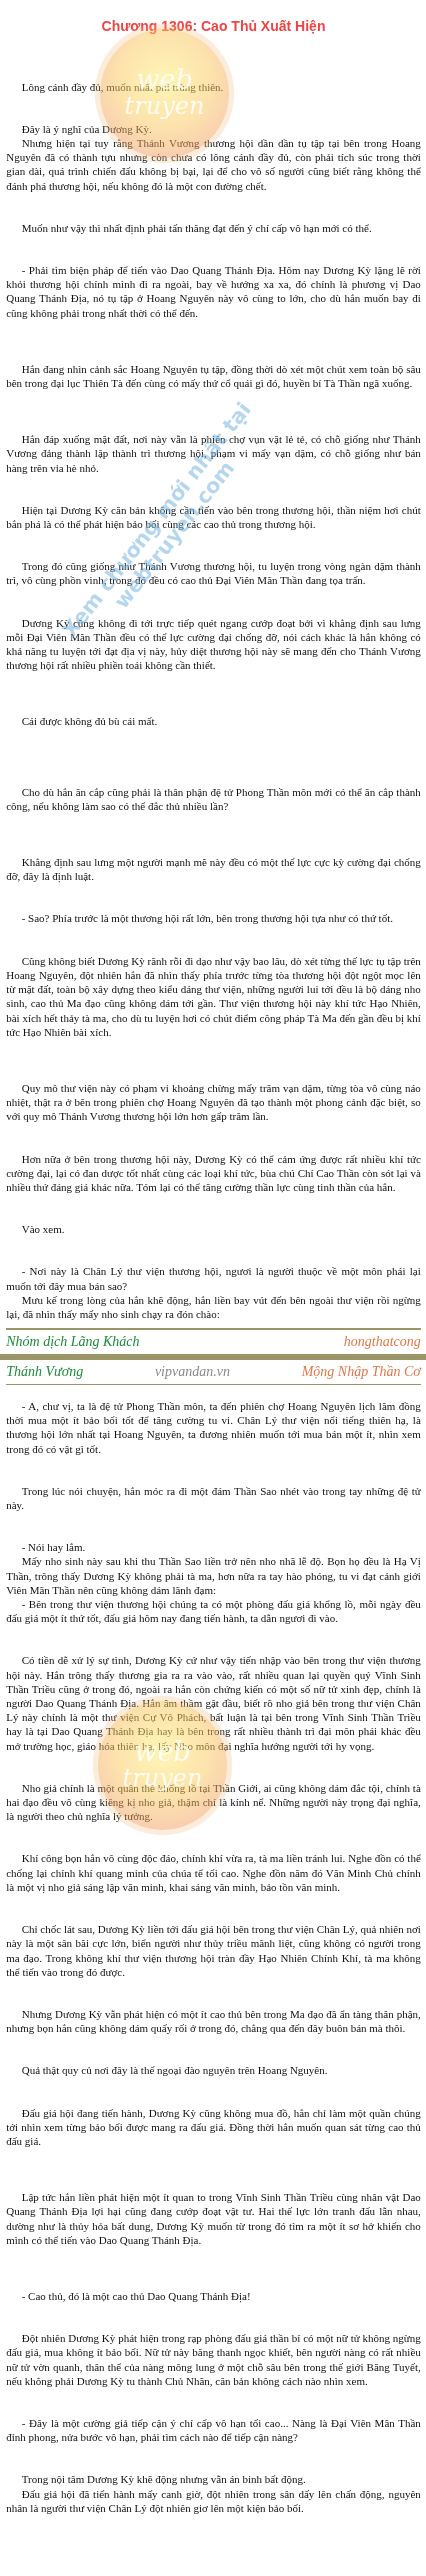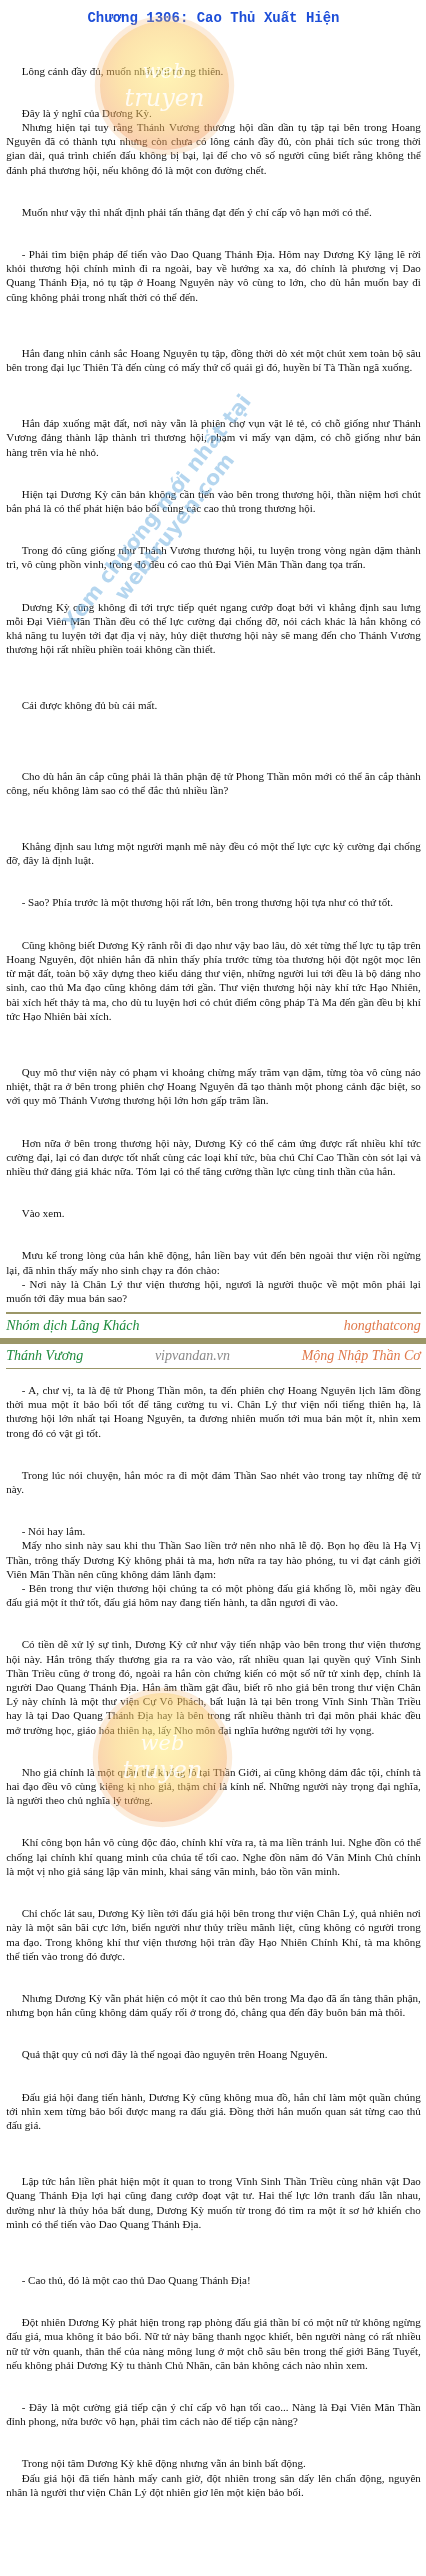--- a/index.html
+++ b/index.html
@@ -1,41 +1,41 @@
 <!DOCTYPE html>
 <html style="font-size:8.2px"><head>
 <meta charset="utf-8">
 <style>
   html, body { margin: 0; padding: 0; background: #ffffff; }
   body { width: 427px; position: relative; overflow-x: hidden; }
   .page { position: relative; width: 427px; }
   .chapter-title {
-    text-align: center; color: #1d4ed8; font-family: Liberation Mono, monospace;
-    font-size: 14px; margin: 8px; padding: 2.1px 0 0 0; height: 17.5px; line-height: 17.5px;
+    text-align: center; color: #ef4444; font-family: Liberation Sans, sans-serif;
+    font-size: 14px; margin: 16px; padding: 2.1px 0 0 0; height: 17.5px; line-height: 17.5px;
   }
   .text-block { padding: 0 6.2px 0 6.2px; font-family: "Liberation Serif", serif; color: #111; font-size: 11px; line-height: 14.2px; text-align: justify; }
   .text-block p { margin: 0; text-indent: 15.5px; }
   .gap-s { height: 14px; }
   .gap-m { height: 28px; }
   .gap-l { height: 42px; }
   .sep { position: relative; padding: 0 6.2px; font-family: "Liberation Serif", serif; font-style: italic; font-size: 14px; }
   .sep .thin { height: 1.5px; background: #9b9668; }
   .sep .thick { height: 5.7px; background: #9b9668; margin: 0 -6.2px; }
   .sep .row { display: flex; justify-content: space-between; align-items: center; height: 24px; }
   .sep .green { color: #1d8a3c; }
   .sep .grey { color: #8a8a8a; text-align: center; }
   .sep .orange { color: #e0784a; }
   .wm-badge {
     position: absolute; width: 129px; height: 129px; border-radius: 50%;
     background: radial-gradient(circle at 50% 40%, rgba(255,236,120,0.55) 0%, rgba(250,200,90,0.5) 45%, rgba(240,140,80,0.45) 80%, rgba(255,255,255,0) 100%);
     box-shadow: 0 0 0 5.2px rgba(245,180,110,0.25);
     pointer-events: none; display: flex; flex-direction: column; align-items: center; justify-content: center;
     font-family: "DejaVu Serif", serif; font-style: italic; color: rgba(255,255,255,0.85);
   }
-  .wm-badge .l1 { font-size: 21px; line-height: 25px; text-align: right; }
+  .wm-badge .l1 { font-size: 27px; line-height: 25px; text-align: right; }
   .wm-badge .l2 { font-size: 24px; line-height: 29px; }
   .wm-diag {
     position: absolute; transform: rotate(-52deg); transform-origin: center;
     color: rgba(120,180,225,0.55); font-family: "DejaVu Sans", sans-serif; font-weight: bold;
     font-size: 20.6px; line-height: 23px; text-align: center; pointer-events: none; white-space: nowrap;
   }
 </style>
 </head>
 <body>
 
@@ -74,22 +74,22 @@
     <p>- Sao? Phía trước là một thương hội rất lớn, bên trong thương hội tựa như có thứ tốt.</p>
     <div class="gap-m"></div>
     <p>Cũng không biết Dương Kỳ rãnh rỗi đi dạo như vậy bao lâu, dò xét từng thế lực tụ tập trên Hoang Nguyên, đột nhiên hắn đã nhìn thấy phía trước từng tòa thương hội  đột ngột mọc lên từ mặt đất, toàn bộ xây dựng theo kiểu dáng thư viện, những người lui tới đều là bộ dáng nho sinh, cao thủ Ma đạo cũng  không dám tới gần. Thư viện thương hội này khí tức Hạo Nhiên, bài xích hết thảy tà ma, cho dù tu luyện hơi có chút điểm công pháp Tà Ma đến gần đều bị khí tức Hạo Nhiên bài xích.</p>
     <div class="gap-l"></div>
     <p>Quy mô thư viện này có phạm vi khoảng chừng mấy trăm vạn dặm, từng tòa vô cùng náo nhiệt, thật ra ở bên trong phiên chợ Hoang Nguyên đã tạo thành một phong cảnh đặc biệt, so với quy mô Thánh Vương  thương hội lớn hơn gấp trăm lần.</p>
     <div class="gap-m"></div>
     <p>Hơn nữa ở bên trong thương hội này, Dương Kỳ có thể cảm ứng được rất nhiều khí tức cường đại, lại có đan dược tốt nhất cùng các loại khí tức, bùa chú Chí Cao Thần còn sót lại và nhiều thứ đáng giá khác nữa. Tóm lại có thể tăng cường thần lực cùng tinh thần của hắn.</p>
     <div class="gap-m"></div>
     <p>Vào xem.</p>
     <div class="gap-m"></div>
+    <p>- Nơi này là Chân Lý thư viện thương hội, ngươi là người thuộc về một môn phái lại muốn tới đây mua bán sao?</p>
     <p>Mưu kế trong lòng của hắn khẽ động, hắn liền bay vút đến bên ngoài thư viện rồi ngừng lại, đã nhìn thấy mấy nho sinh chạy ra đón chào:</p>
-    <p>- Nơi này là Chân Lý thư viện thương hội, ngươi là người thuộc về một môn phái lại muốn tới đây mua bán sao?</p>
   </div>
 
   <div class="sep">
     <div style="height:7.2px"></div>
     <div class="thin"></div>
     <div class="row">
       <span class="green">Nhóm dịch Lãng Khách</span>
       <span class="orange">hongthatcong</span>
     </div>
     <div class="thick"></div>

